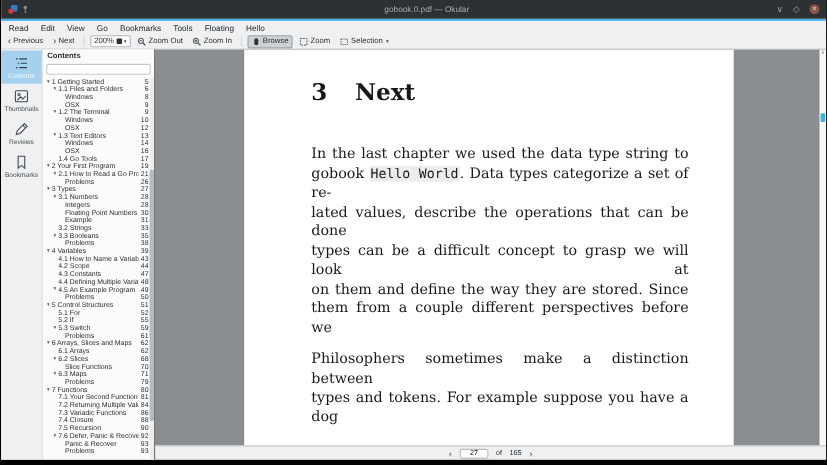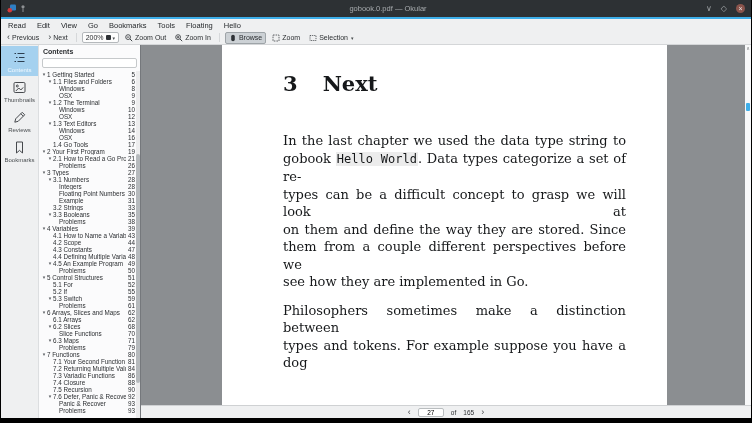--- a/index.html
+++ b/index.html
@@ -485,24 +485,24 @@
     <div class="viewport">
       <div class="page">
         <div class="heading">
           <span class="heading-num">3</span>
           <span class="heading-title">Next</span>
         </div>
         <div class="doc-body">
             <div class="para">
               <div class="doc-line">In the last chapter we used the data type string to</div>
               <div class="doc-line"><span>gobook </span><span class="code">Hello World</span><span>. Data types categorize a set of re-</span></div>
+              <div class="doc-line">lated values, describe the operations that can be done</div>
               <div class="doc-line">types can be a difficult concept to grasp we will look at</div>
               <div class="doc-line">on them and define the way they are stored. Since</div>
               <div class="doc-line">them from a couple different perspectives before we</div>
-              <div class="doc-line last">see how they are implemented in Go.</div>
             </div>
             <div class="para">
               <div class="doc-line">Philosophers sometimes make a distinction between</div>
               <div class="doc-line">types and tokens. For example suppose you have a dog</div>
             </div>
           </div>
       </div>
 
       <div class="vscroll">
         <div class="vscroll-up">∧</div>

